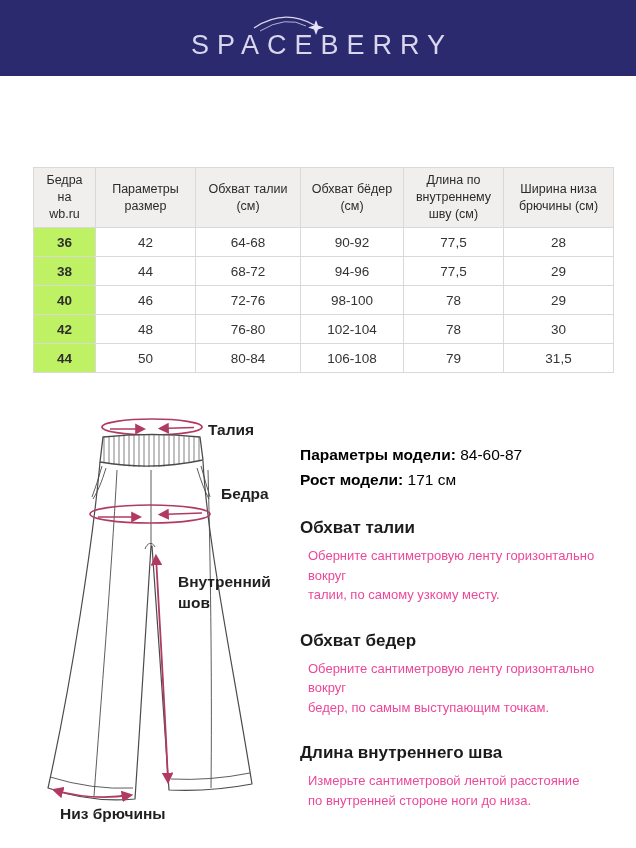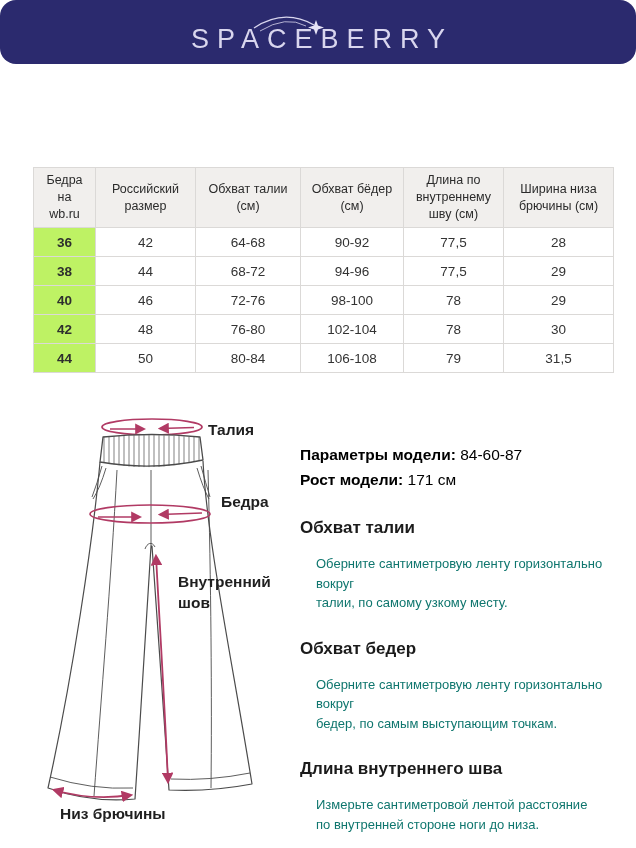--- a/index.html
+++ b/index.html
@@ -1,49 +1,49 @@
 <!DOCTYPE html>
 <html><head>
 <meta charset="utf-8">
 <style>
   html,body{margin:0;padding:0;background:#fff;}
   .page{position:relative;width:636px;height:848px;background:#ffffff;overflow:hidden;
         font-family:"Liberation Sans",sans-serif;color:#222;}
 
   
-  .brand-band{position:absolute;left:0;top:0;width:636px;height:64px;background:#2b2a6e;
-              display:flex;align-items:center;justify-content:center;border-radius:16px;}
+  .brand-band{position:absolute;left:0;top:0;width:636px;height:76px;background:#2b2a6e;
+              display:flex;align-items:center;justify-content:center;}
   .brand-logo{font-size:27px;letter-spacing:8px;color:#d9d6ee;font-weight:400;margin-top:14px;padding-left:8px;}
   .star-swoosh{position:absolute;left:250px;top:6px;}
 
   
   .size-table{position:absolute;left:33px;top:167px;width:580px;border-collapse:collapse;
               table-layout:fixed;font-size:13px;color:#2e2e2e;}
   .size-table th,.size-table td{border:1px solid #dbd9d7;text-align:center;vertical-align:middle;padding:2px 8px;}
   .size-table thead th{background:#f1efed;font-weight:400;font-size:12.5px;height:55px;line-height:1.35;color:#2b2b2b;}
   .size-table tbody tr{height:29px;}
   .size-table tbody th{background:#bef264;font-weight:700;font-size:13.5px;}
   .size-table tbody td{background:#fff;font-weight:400;font-size:13.5px;color:#333;}
 
   
   .diagram{position:absolute;left:0;top:400px;width:300px;height:448px;}
   .diagram svg{position:absolute;left:10px;top:0;}
   .dlabel{position:absolute;font-size:15.5px;font-weight:600;color:#1f1f1f;line-height:1.35;}
   .dlabel.waist{left:208px;top:20px;}
-  .dlabel.hips{left:221px;top:92px;}
+  .dlabel.hips{left:221px;top:84px;}
   .dlabel.inseam{left:178px;top:172px;width:100px;}
   .dlabel.hem{left:60px;top:404px;}
 
   
   .info{position:absolute;left:300px;top:442px;width:325px;}
   .model-line{font-size:15.5px;line-height:25px;color:#000000;}
   .model-line .b{font-weight:700;}
   .guide{margin-top:26px;}
   .guide h3{margin:0 0 7px 0;font-size:17px;font-weight:700;color:#1b1b1b;}
-  .guide p{margin:16px;font-size:13px;line-height:1.5;color:#0f766e;white-space:pre-line;}
+  .guide p{margin:8px;font-size:13px;line-height:1.5;color:#ec4899;white-space:pre-line;}
 </style>
 </head>
 <body>
 
 <div class="page">
 
   <header class="brand-band">
     <svg class="star-swoosh" width="84" height="34" viewBox="0 0 84 34">
       <path d="M4,22 Q34,2 64,19" fill="none" stroke="#d9d6ee" stroke-width="1.3"></path>
       <path d="M10,25 Q36,9 56,20" fill="none" stroke="#d9d6ee" stroke-width="0.8"></path>
@@ -57,21 +57,21 @@
       <col style="width:62px">
         <col style="width:100px">
         <col style="width:105px">
       <col style="width:103px">
         <col style="width:100px">
         <col style="width:110px">
     </colgroup>
     <thead>
       <tr>
           <th>Бедра на wb.ru</th>
-          <th>Российский размер</th>
+          <th>Параметры размер</th>
           <th>Обхват талии (см)</th>
           <th>Обхват бёдер (см)</th>
           <th>Длина по внутреннему шву (см)</th>
           <th>Ширина низа брючины (см)</th>
         </tr>
     </thead>
     <tbody>
         <tr>
           <th>36</th>
           <td>42</td>

